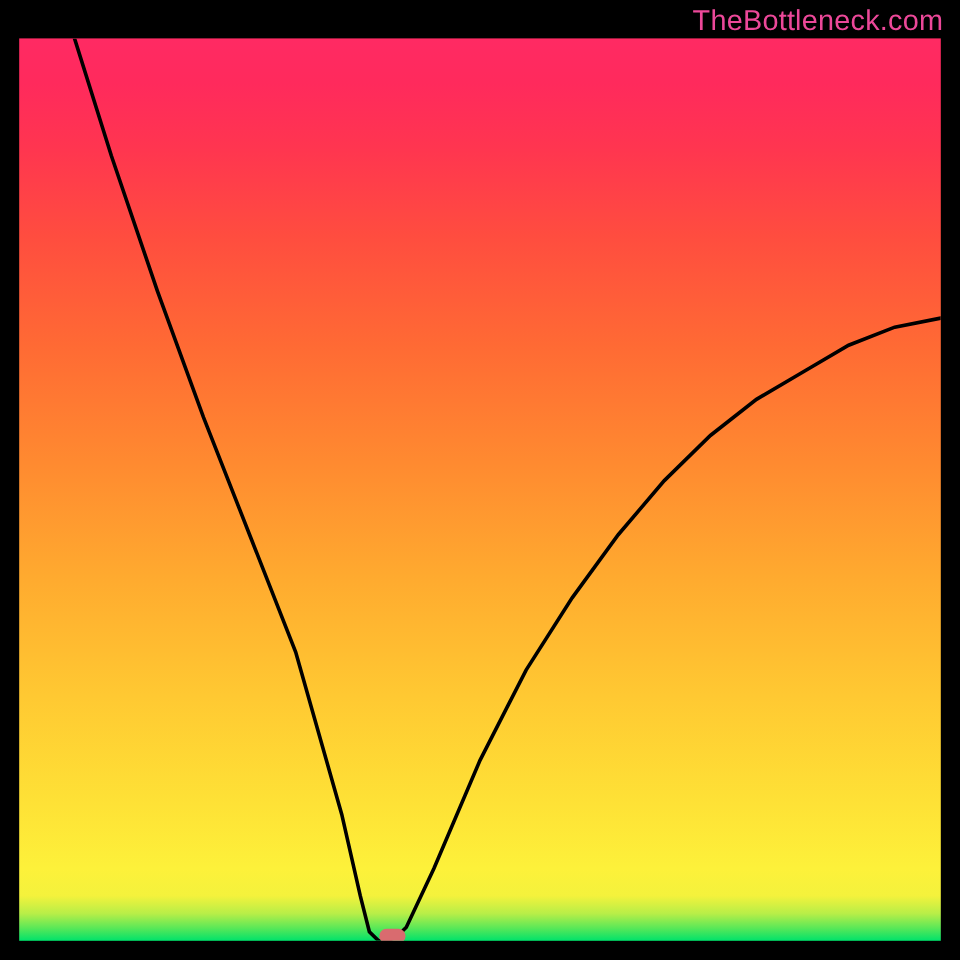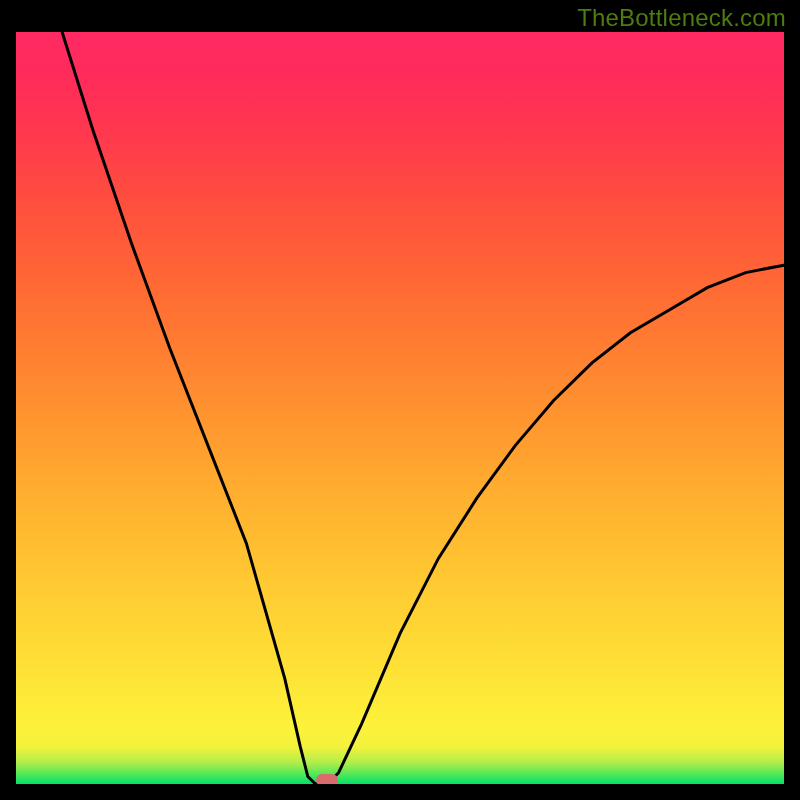--- a/index.html
+++ b/index.html
@@ -15,21 +15,21 @@
     top: 0;
     left: 0;
     width: 800px;
     height: 800px;
     background: #000;
   }
   .watermark {
     position: absolute;
     top: 4px;
     right: 14px;
-    color: #4d7c0f;
+    color: #ec4899;
     font-size: 24px;
     font-weight: 500;
     letter-spacing: 0.2px;
     font-family: Arial, sans-serif;
   }
   .plot-area {
     position: absolute;
     top: 32px;
     left: 16px;
     width: 768px;

